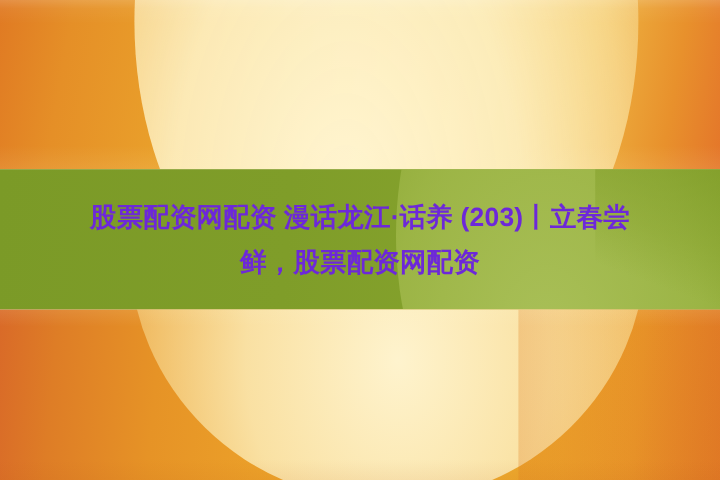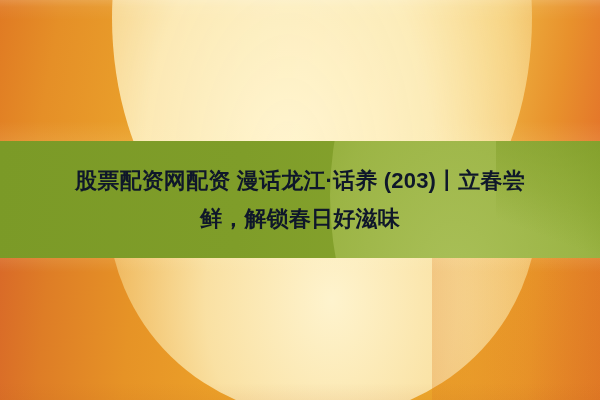--- a/index.html
+++ b/index.html
@@ -107,21 +107,21 @@
     top: 141px;
     width: 600px;
     height: 117px;
     display: flex;
     flex-direction: column;
     align-items: center;
     justify-content: center;
     z-index: 8;
   }
   .title-line {
-    color: #0f172a;
+    color: #6d28d9;
     font-size: 22px;
     font-weight: bold;
     line-height: 38px;
     letter-spacing: 0.2px;
     white-space: nowrap;
     text-align: center;
   }
 
   
   .band-bottom {
@@ -188,21 +188,21 @@
     <div class="sheen-top"></div>
   </div>
 
   <div class="band-green">
     <div class="ellipse-green"></div>
     <div class="wedge-green"></div>
   </div>
 
   <div class="title-wrap">
     <div class="title-line">股票配资网配资 漫话龙江·话养 (203)丨立春尝</div>
-    <div class="title-line">鲜，解锁春日好滋味</div>
+    <div class="title-line">鲜，股票配资网配资</div>
   </div>
 
   <div class="band-bottom">
     <div class="ellipse-bottom"></div>
     <div class="edge-bottom"></div>
     <div class="sheen-bottom"></div>
   </div>
 
 </div>
 

